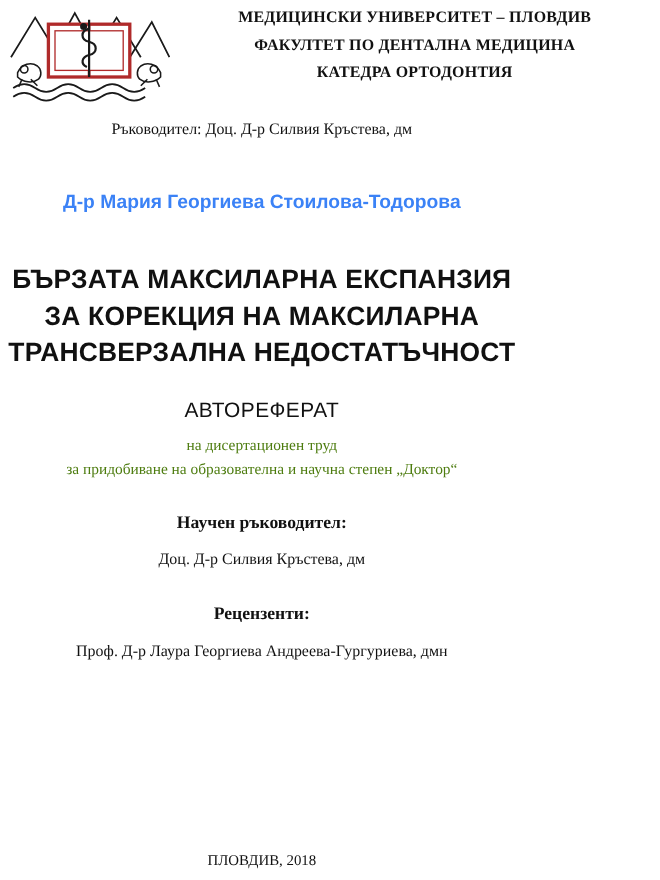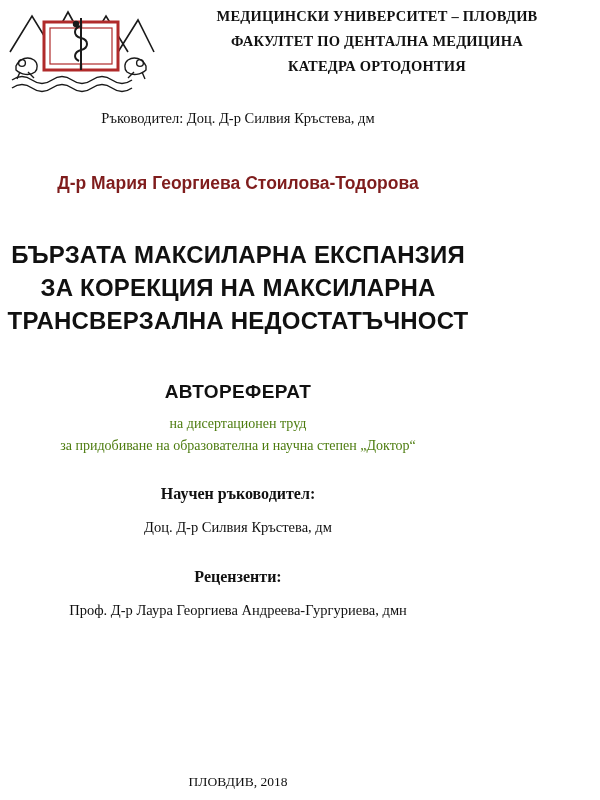--- a/index.html
+++ b/index.html
@@ -58,40 +58,40 @@
     color: #111;
   }
 
   
   .author {
     margin-top: 46px;
     text-align: center;
     font-family: "Liberation Sans", sans-serif;
     font-weight: bold;
     font-size: 17.5px;
-    color: #7f1d1d;
+    color: #3b82f6;
   }
 
   
   .main-title {
     margin-top: 44px;
     text-align: center;
     font-family: "Liberation Sans", sans-serif;
     font-weight: bold;
     font-size: 24px;
     line-height: 33px;
     letter-spacing: 0.2px;
   }
 
   
   .doc-type {
-    margin-top: 44px;
+    margin-top: 26px;
     text-align: center;
     font-family: "Liberation Sans", sans-serif;
-    font-weight: bold;
+    font-weight: normal;
     font-size: 19px;
     letter-spacing: 0.4px;
   }
   .subtitle {
     margin-top: 10px;
     text-align: center;
     font-size: 14px;
     line-height: 22px;
     color: #4d7c0f;
   }

